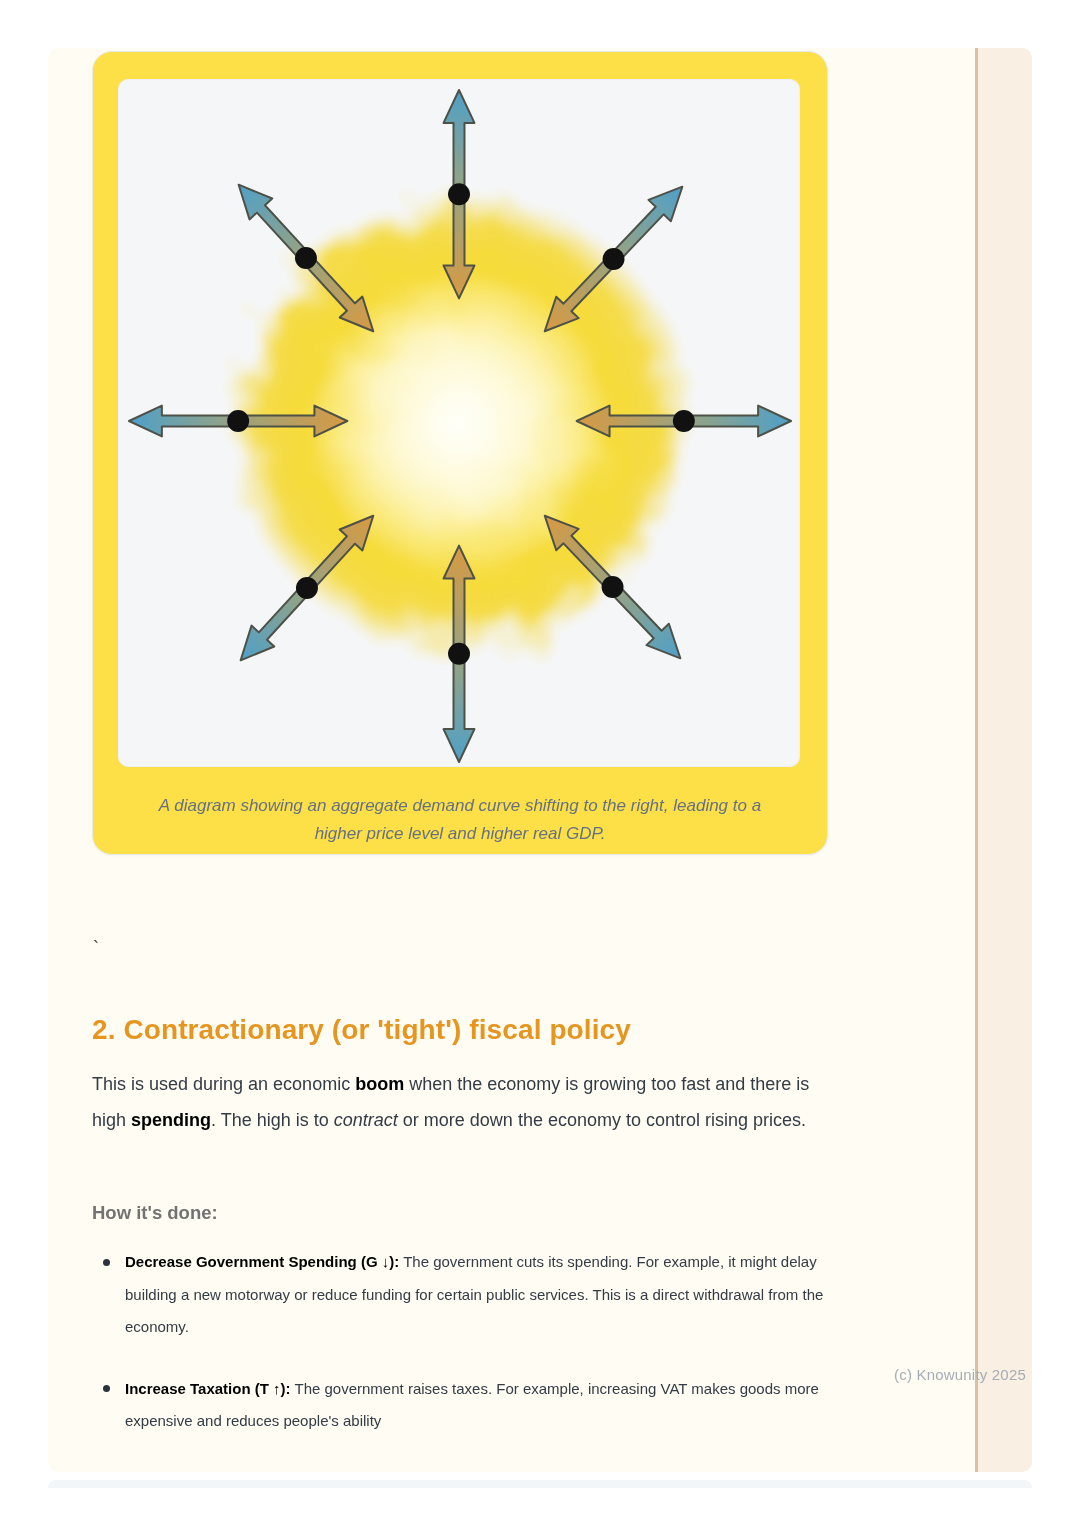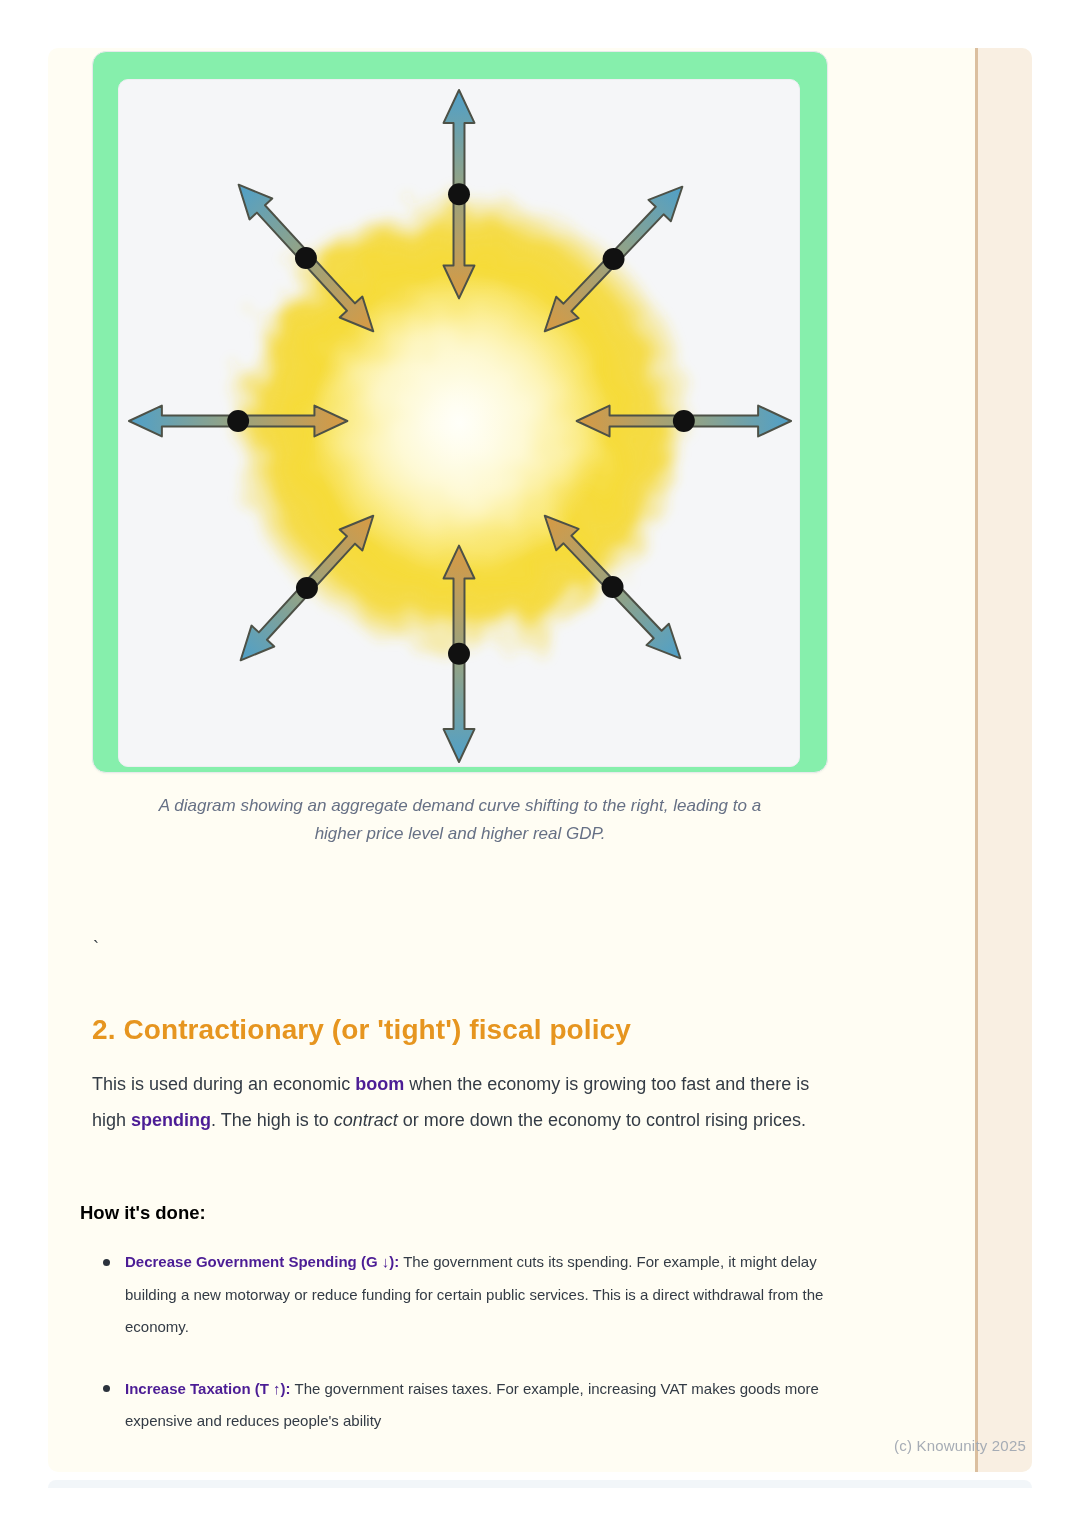--- a/index.html
+++ b/index.html
@@ -15,22 +15,22 @@
   }
   .accent-strip {
     position:absolute; top:0; right:0; width:54px; height:100%;
     background:#F9EFE2; border-radius:0 10px 10px 0;
   }
   .accent-line {
     position:absolute; top:0; right:54px; width:3px; height:100%;
     background:#DBBF9F;
   }
   .figure-card {
-    position:absolute; left:44px; top:3px; width:736px; height:722px;
-    background:#86efac; border:1px solid #E7EAEC; border-radius:14px;
+    position:absolute; left:44px; top:3px; width:736px; height:804px;
+    background:#fde047; border:1px solid #E7EAEC; border-radius:20px;
     box-shadow:0 1px 2px rgba(30,40,60,0.04);
   }
   .figure-image {
     position:absolute; left:25px; top:27px; width:682px; height:688px;
     background:#F5F6F8; border:1px solid #EDEFF2; border-radius:10px;
     overflow:hidden;
   }
   .figure-image svg { display:block; width:100%; height:100%; }
   .figure-caption {
     position:absolute; left:0; right:0; top:740px;
@@ -43,44 +43,44 @@
   }
   .heading {
     position:absolute; left:44px; top:966px; width:760px;
     font-size:28px; line-height:31px; font-weight:700; letter-spacing:0.1px;
   }
   .intro {
     position:absolute; left:44px; top:1019px; width:740px;
     font-size:18px; line-height:35.5px; color:#333B45;
   }
   .howdone {
-    position:absolute; left:32px; top:1150px; width:740px;
-    font-size:18.5px; line-height:30px; font-weight:700; color:#000000;
+    position:absolute; left:44px; top:1150px; width:740px;
+    font-size:18.5px; line-height:30px; font-weight:700; color:#737373;
   }
   .bullets {
     position:absolute; left:44px; top:1198px; width:742px;
     list-style:none;
   }
   .bullets li {
     position:relative; padding-left:33px;
     font-size:15px; line-height:32.5px; color:#333B45;
   }
   .bullets li + li { margin-top:29px; }
   .bullets li::before {
     content:""; position:absolute; left:11px; top:12.5px;
     width:7px; height:7px; border-radius:50%; background:#2B323C;
   }
-  .b { font-weight:700; color:#4c1d95; }
+  .b { font-weight:700; color:#000000; }
   .i { font-style:italic;margin-top:20px; }
   .sliver {
     position:absolute; left:48px; top:1480px; width:984px; height:8px;
     background:#F2F6F9; border-radius:8px 8px 0 0;
   }
   .watermark {
-    position:absolute; left:894px; top:1437px; z-index:3;
+    position:absolute; left:894px; top:1366px; z-index:3;
     font-size:15px; letter-spacing:0.2px; color:#A6ACB5;
   }
 </style>
 </head>
 <body>
 
 <div class="page">
   <div class="sheet">
     <div class="accent-strip"></div>
     <div class="accent-line"></div>

